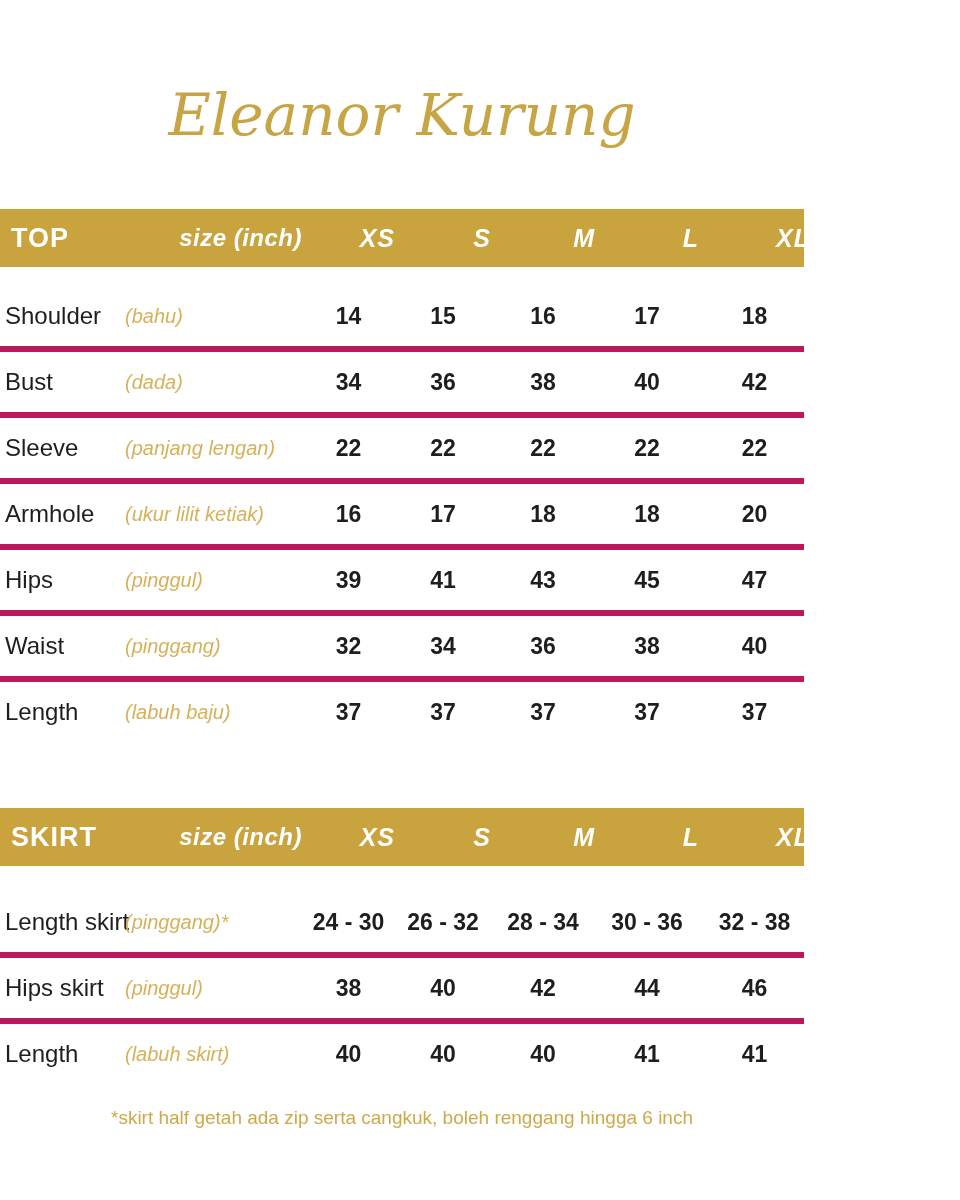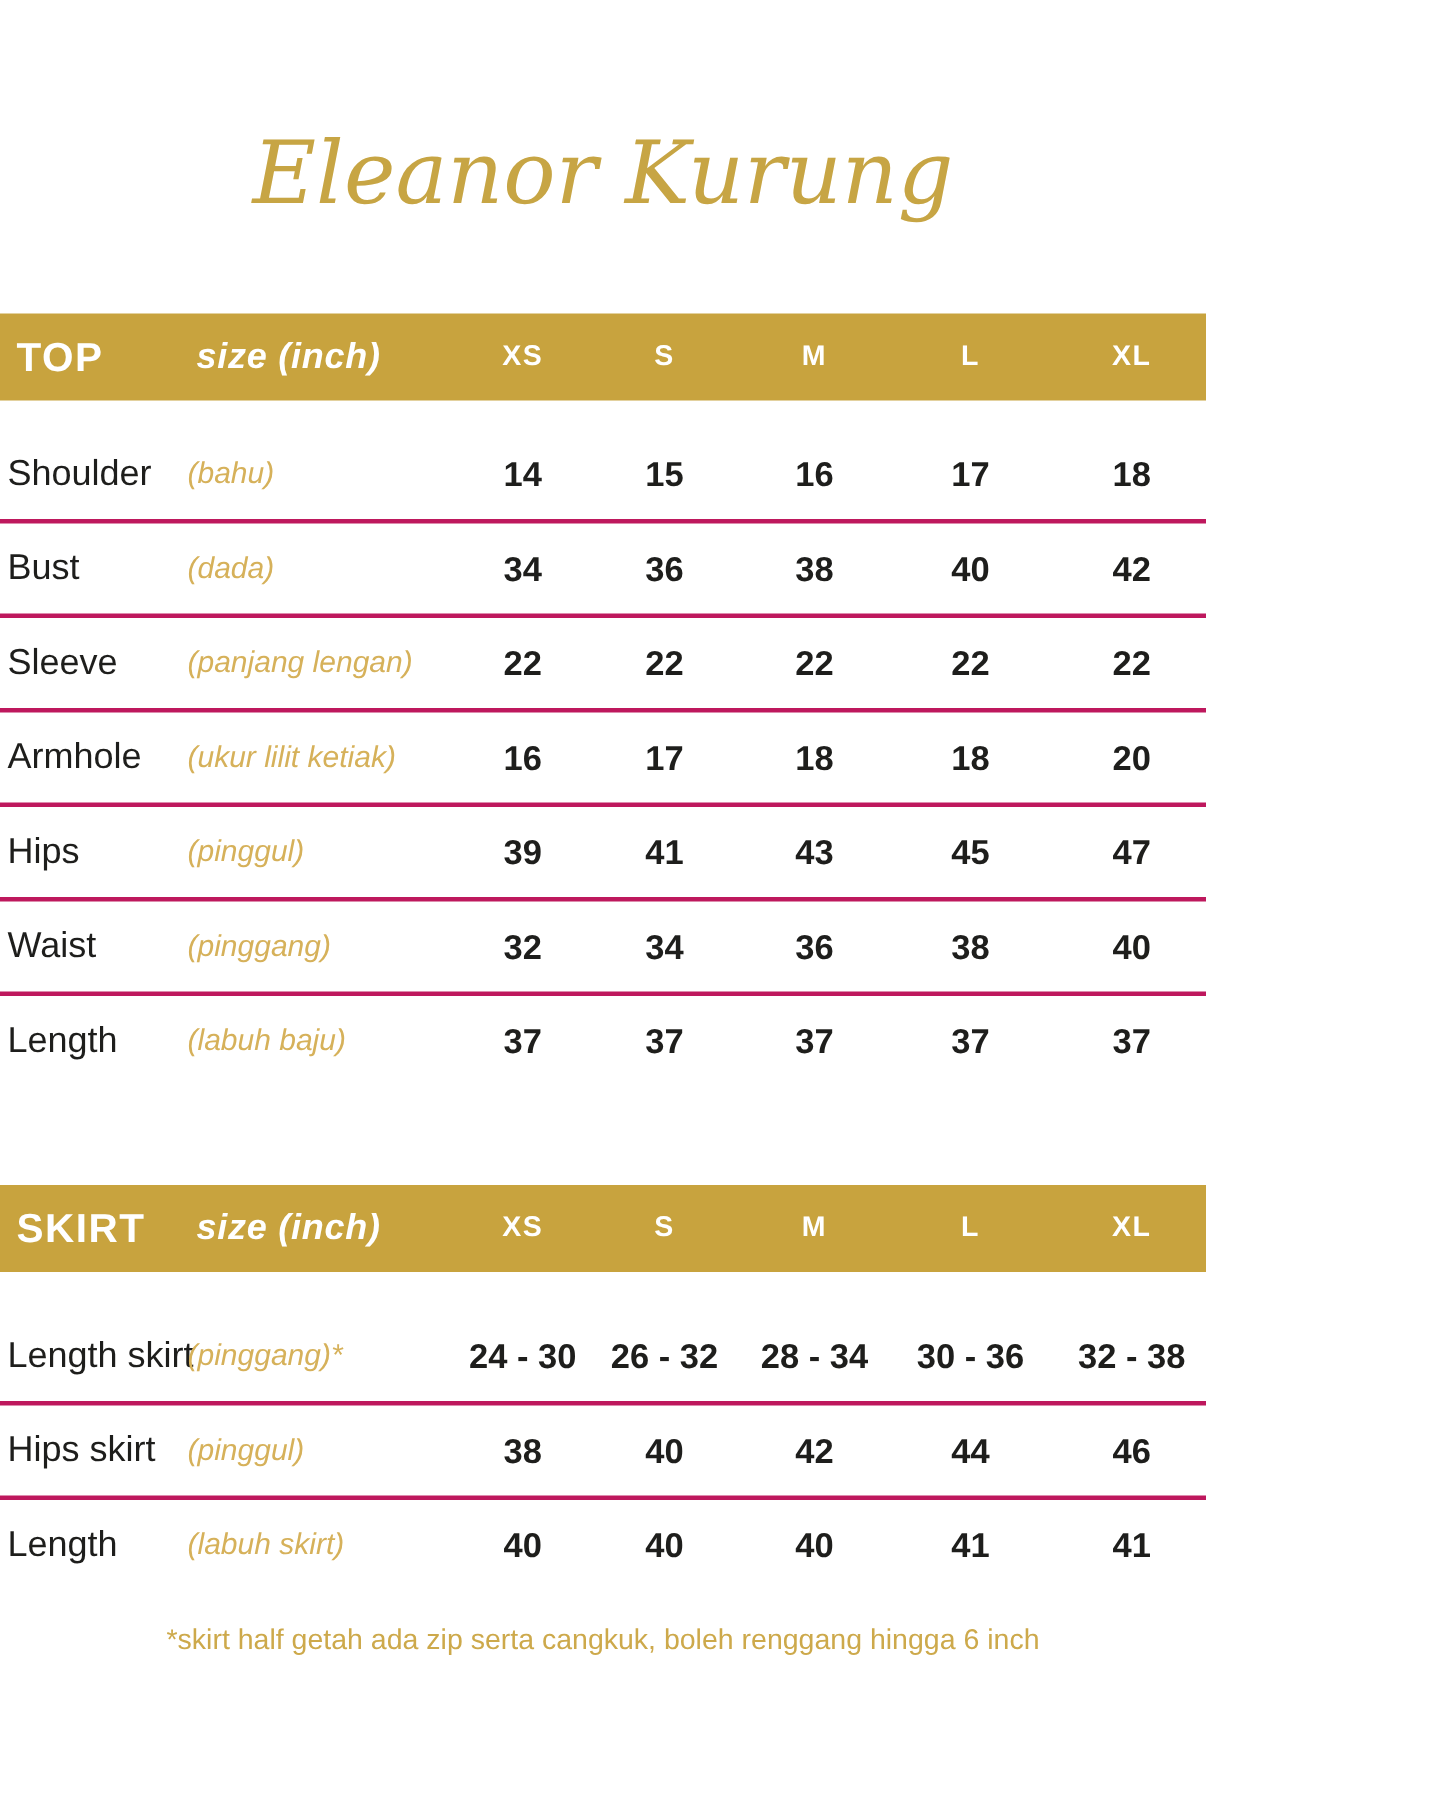--- a/index.html
+++ b/index.html
@@ -46,31 +46,33 @@
     font-size:27px;
     font-weight:bold;
     letter-spacing:1px;
   }
   .t-size-label {
     padding-left:14px;
     font-size:24px;
     font-weight:bold;
     font-style:italic;
     letter-spacing:0.5px;
+    text-align:right;
   }
   .t-col {
-    text-align:center;
-    font-size:19px;
+    text-align:right;
+    font-size:25px;
     font-weight:bold;
     letter-spacing:1px;
+    font-style:italic;
   }
   .rows-top { margin-top:19px; }
   .rows-skirt { margin-top:26px; }
   .m-row { height:60px; }
-  .m-row:not(:last-child) { border-bottom:3px solid #be185d; }
+  .m-row:not(:last-child) { border-bottom:6px solid #be185d; }
   .m-label {
     padding-left:5px;
     font-size:24px;
     color:#1E1E1C;
     white-space:nowrap;
   }
   .m-trans {
     padding-left:8px;
     font-size:20px;
     font-style:italic;

